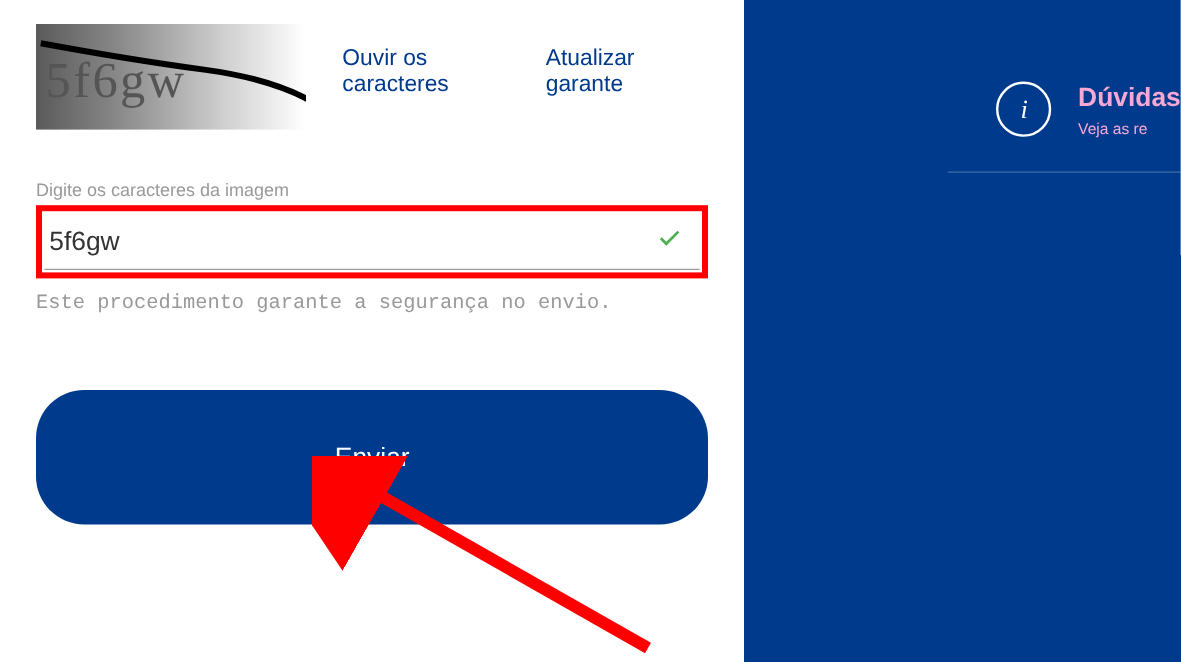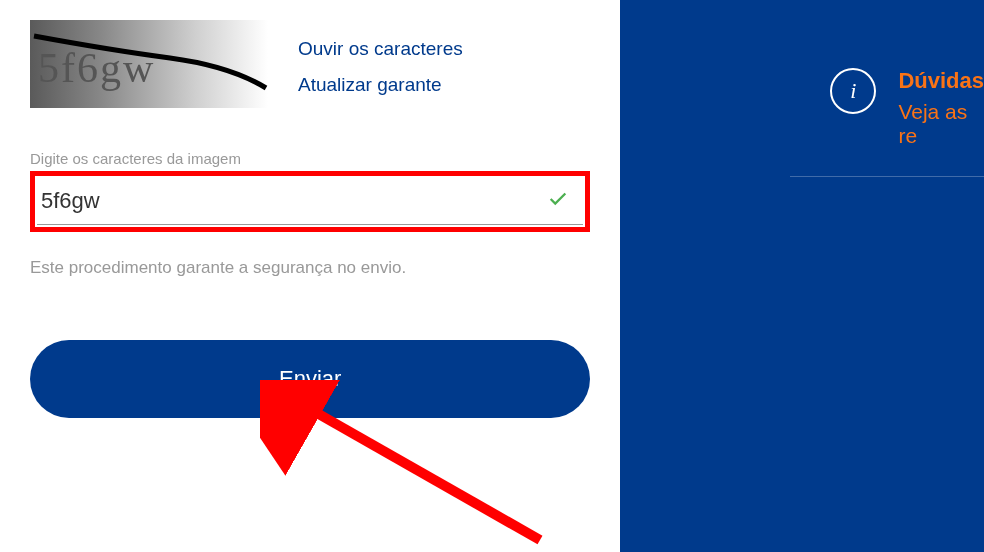--- a/index.html
+++ b/index.html
@@ -40,21 +40,20 @@
       position: absolute;
       left: 8px;
       top: 24px;
       font-size: 42px;
       font-family: serif;
       color: #555;
       letter-spacing: 2px;
     }
     .captcha-links {
       display: flex;
-      flex-direction: column;
       gap: 14px;
       padding-top: 18px;
     }
     .captcha-link {
       color: #003a8c;
       font-size: 19px;
       cursor: pointer;
     }
     .input-section {
       margin-top: 42px;
@@ -83,29 +82,30 @@
       position: absolute;
       right: 16px;
       top: 50%;
       transform: translateY(-50%);
       color: #4caf50;
       font-size: 24px;
     }
     .help-text {
       color: #999;
       font-size: 17px;
-      margin-top: 26px;
+      margin-top: 12px;
+      font-family: Liberation Mono, monospace;
     }
     .submit-button {
       width: 100%;
       background: #003a8c;
       color: #fff;
       border: none;
       border-radius: 40px;
-      padding: 26px 0;
+      padding: 43px 0;
       font-size: 22px;
       margin-top: 62px;
       cursor: pointer;
       position: relative;
       z-index: 1;
     }
     .sidebar-info {
       display: flex;
       align-items: flex-start;
       gap: 22px;
@@ -123,29 +123,29 @@
       justify-content: center;
       flex-shrink: 0;
     }
     .info-icon-circle span {
       color: #fff;
       font-size: 22px;
       font-family: serif;
       font-style: italic;
     }
     .info-text {
-      color: #f97316;
+      color: #f9a8d4;
     }
     .info-title {
       font-size: 22px;
       font-weight: bold;
       margin-bottom: 6px;
     }
     .info-subtitle {
-      font-size: 21px;
+      font-size: 13px;
     }
     .arrow-overlay {
       position: absolute;
       left: 260px;
       top: 380px;
       pointer-events: none;
       z-index: 2;
     }
   </style>
 </head>

